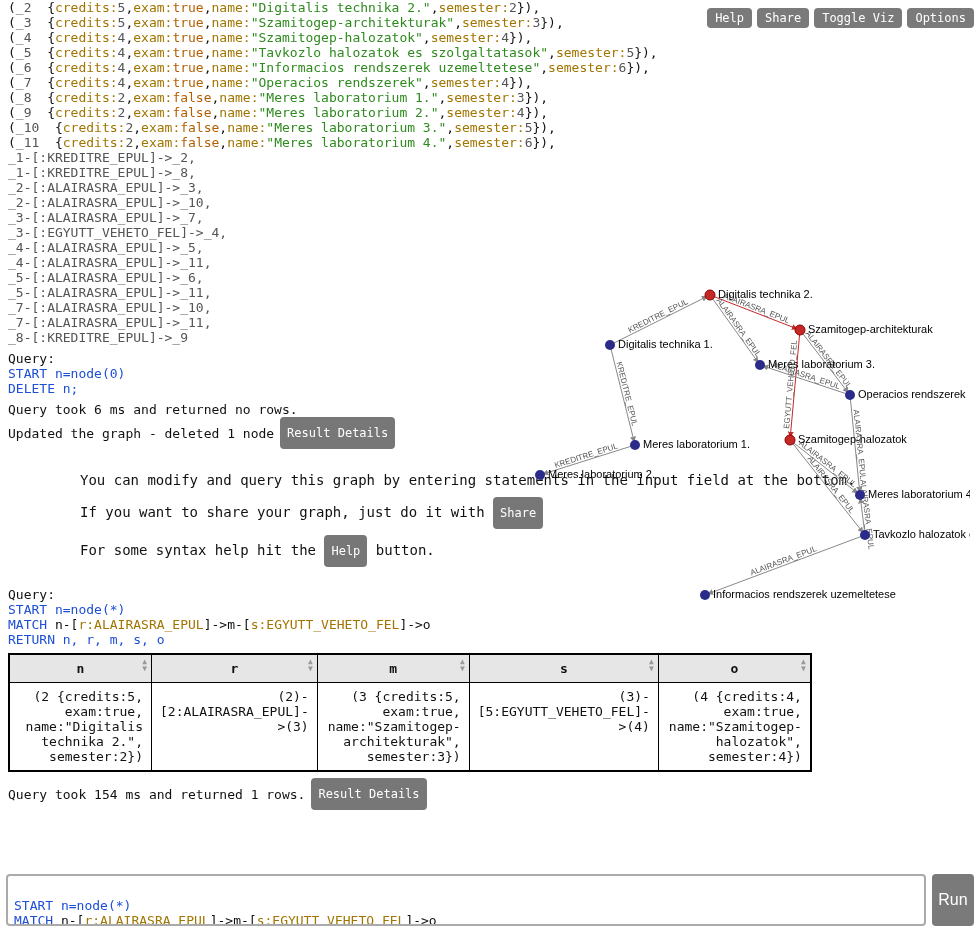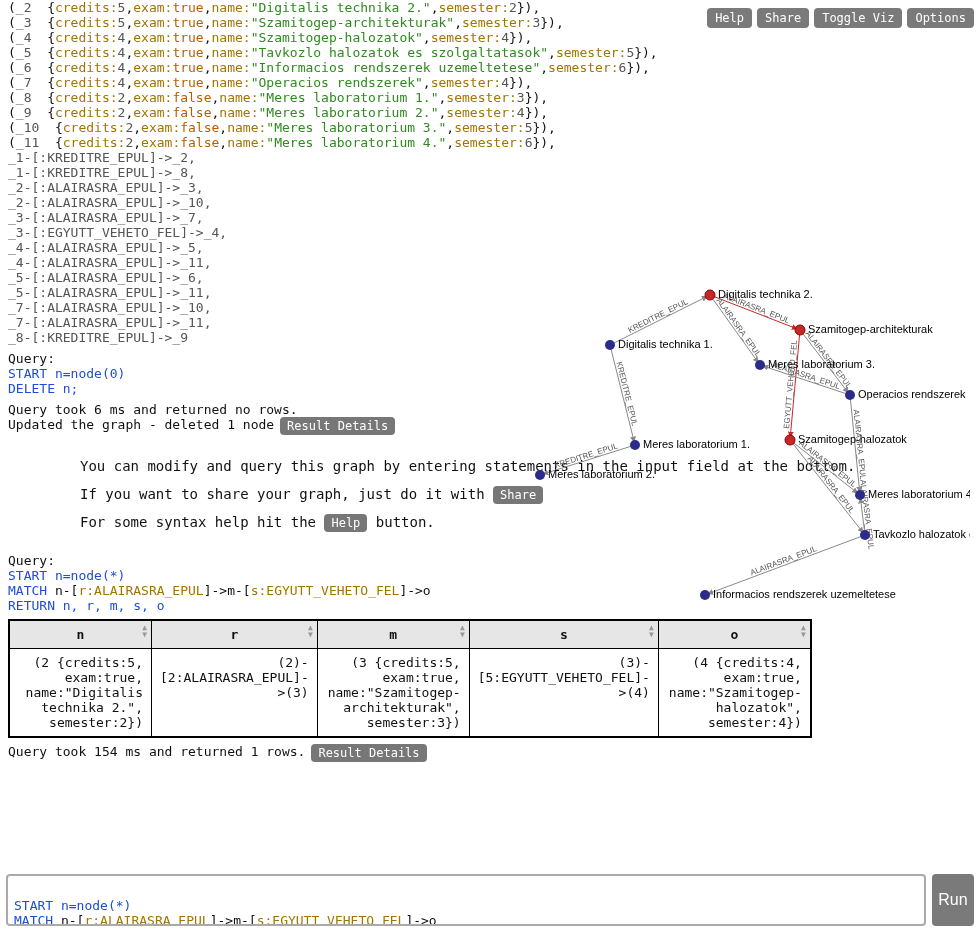--- a/index.html
+++ b/index.html
@@ -1,28 +1,28 @@
 <!DOCTYPE html>
 <html><head>
 <meta charset="utf-8">
 <style>
 html,body{margin:0;padding:0;font-family:Menlo,Consolas,monospace;font-size:13px;background:#fff;color:#111}
 .viewport{width:980px;height:932px;position:relative;overflow:hidden;border-right:14px solid #f0f0f0}
 .toolbar{position:absolute;top:8px;right:6px;display:flex;gap:5px;z-index:10}
 .btn{background:#7a7a7a;color:#fff;border:none;padding:3px 8px;border-radius:4px;font-family:inherit;font-size:12px;cursor:pointer}
-.btn-sm{background:#777;color:#fff;border:none;padding:2px 7px;border-radius:4px;font-family:inherit;font-size:12px;cursor:pointer}
+.btn-sm{background:#777;color:#fff;border:none;padding:9px 7px;border-radius:4px;font-family:inherit;font-size:12px;cursor:pointer}
 .content{padding:0 6px 0 8px}
 pre{margin:0;font-family:inherit;line-height:15px;white-space:pre}
 .kw{color:#1d4ed8;font-weight:normal}
 .prop{color:#a17500}
 .bool{color:#b55e00}
 .str{color:#2e8b1e}
 .plain{color:#555}
 .status{margin-top:6px}
-.summary{display:flex;gap:6px}
+.summary{display:flex;align-items:center;gap:6px}
 .hints{margin:20px 0 20px 72px;font-size:14px;line-height:22px}
 .hints p{margin:6px 0}
 table.res{border-collapse:collapse;margin:6px 0;border:2px solid #000}
 table.res th,table.res td{border:1px solid #000;padding:6px 8px;vertical-align:top;font-family:inherit;font-size:13px;text-align:right}
 table.res th{background:#e6e6e6;text-align:center;font-weight:bold;position:relative}
 table.res th .sort{position:absolute;right:4px;top:3px;font-size:8px;color:#999;line-height:7px}
 .inputbar{position:absolute;left:6px;right:6px;bottom:6px;display:flex;gap:6px;height:52px}
 .qbox{flex:1;border:2px solid #aaa;border-radius:4px;background:#fff;padding:22px 6px;overflow:hidden}
 .qbox pre{line-height:15px}
 .runbtn{width:42px;background:#7a7a7a;color:#fff;border:none;border-radius:4px;font-family:Arial,sans-serif;font-size:16px;cursor:pointer}

